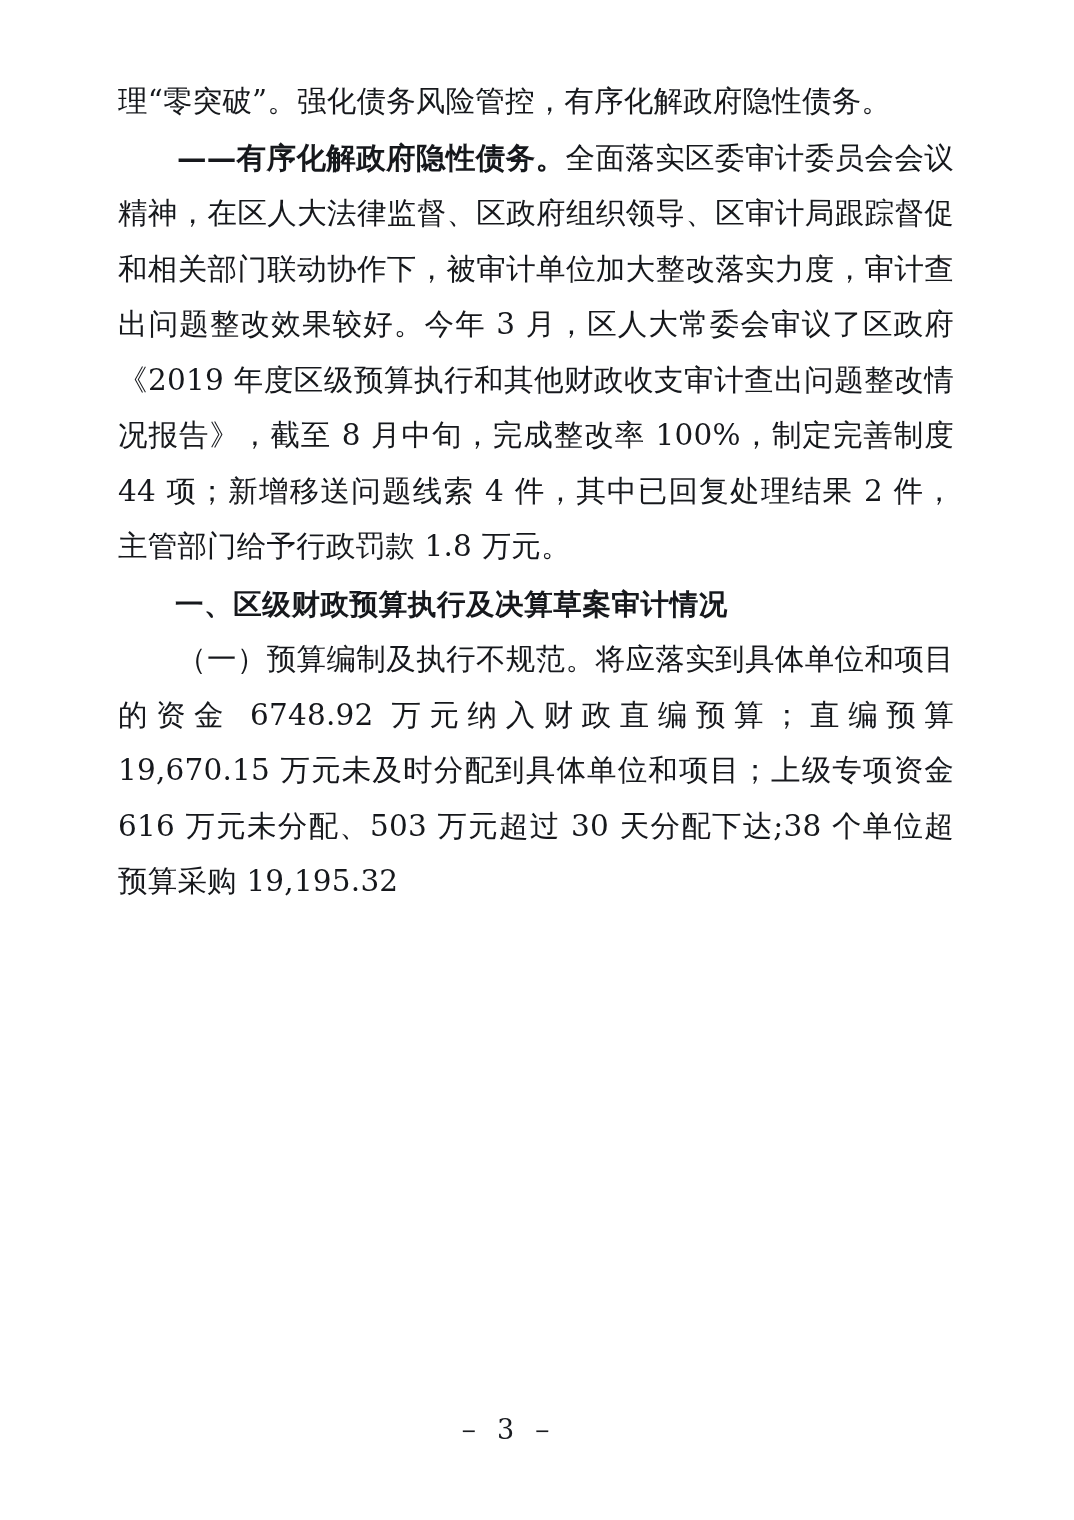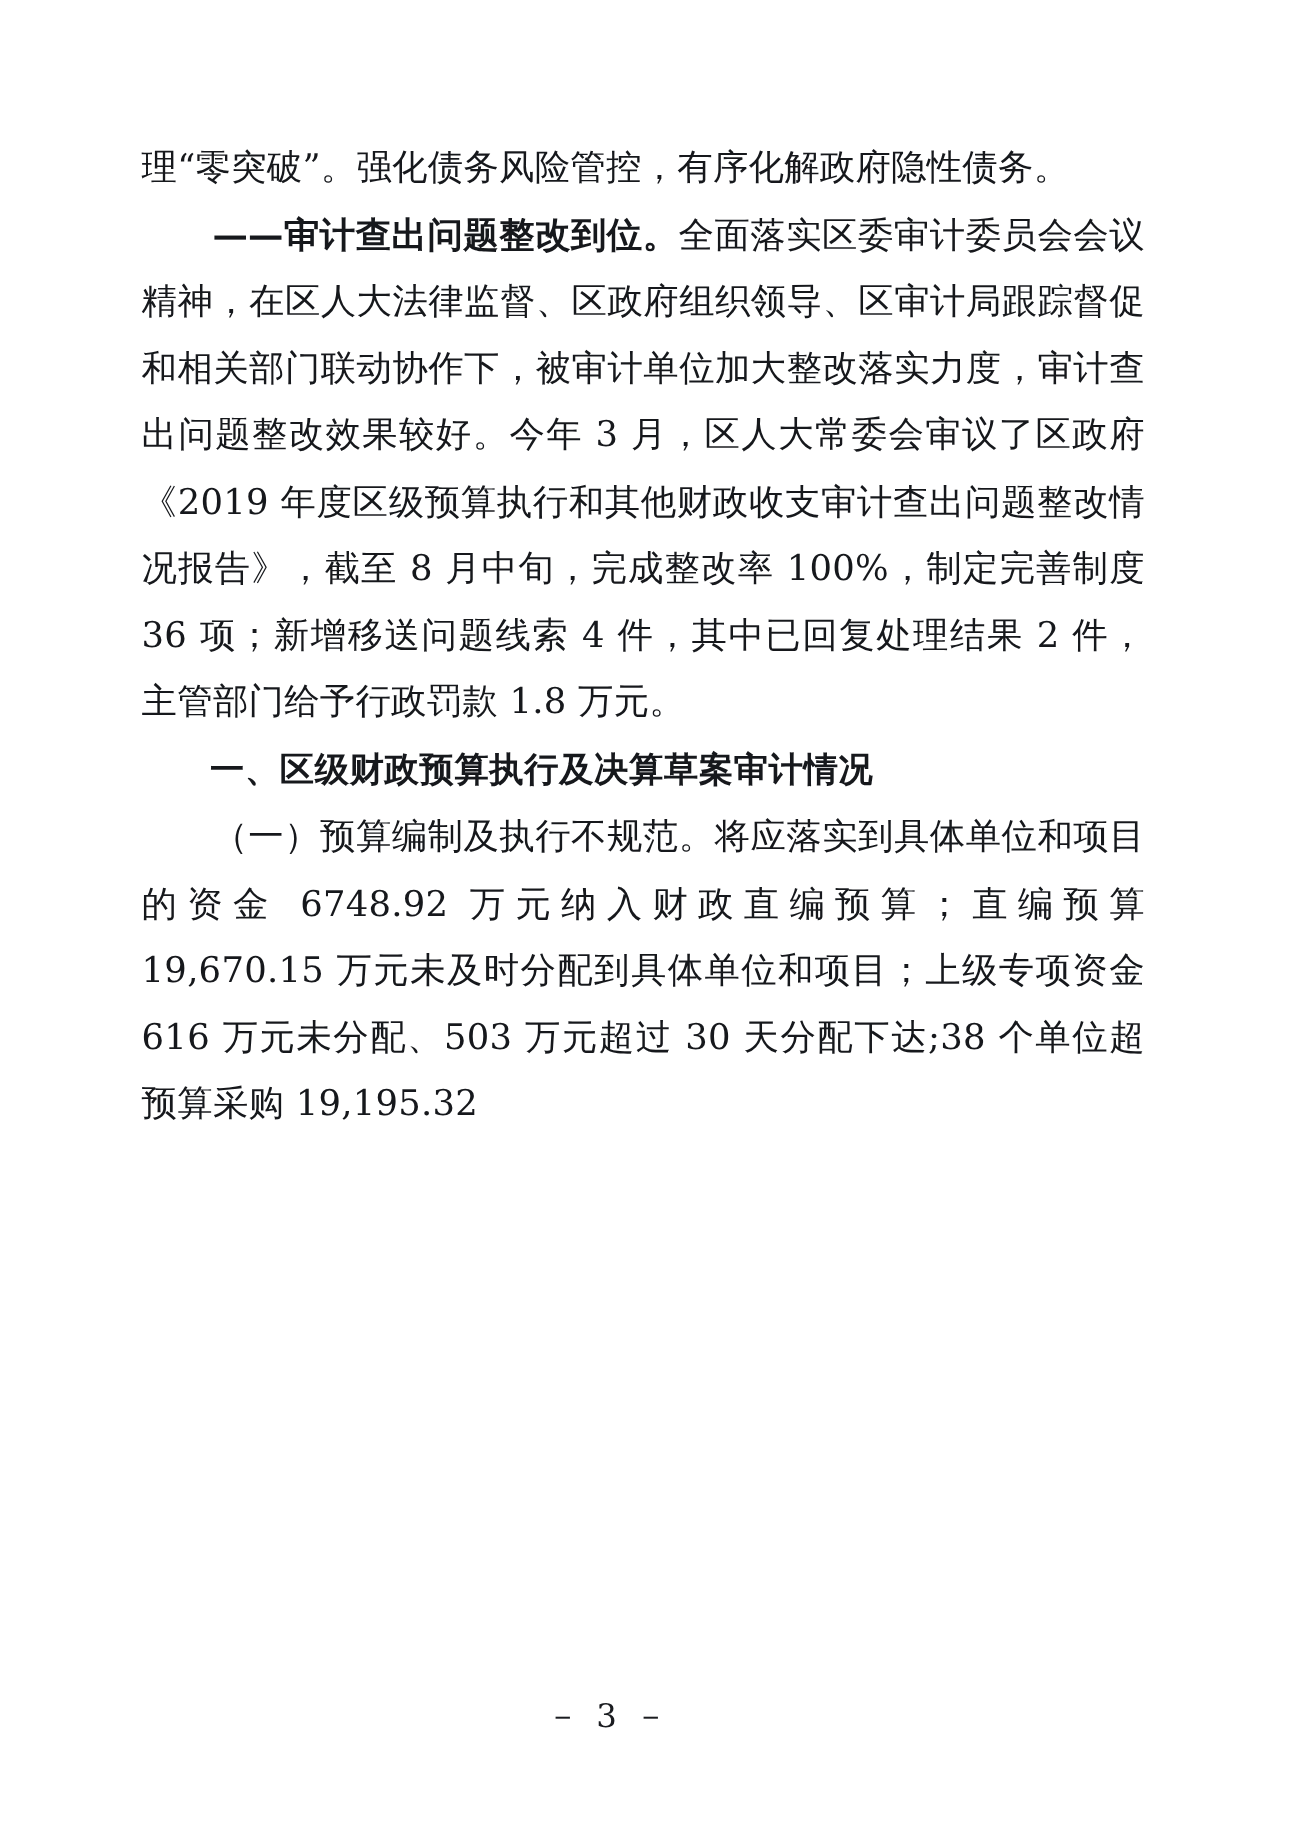--- a/index.html
+++ b/index.html
@@ -15,21 +15,21 @@
     color: #16181c;
     overflow: hidden;
   }
   .page {
     position: absolute;
     top: 0;
     left: 0;
     width: 1074px;
     height: 1520px;
     box-sizing: border-box;
-    padding: 112px 120px 0 118px;
+    padding: 74px 120px 0 118px;
   }
   .doc-body {
     font-size: 29.5px;
     line-height: 55.5px;
     text-align: justify;
     text-justify: inter-ideograph;
     letter-spacing: 0.2px;
   }
   p {
     margin: 0;
@@ -67,21 +67,21 @@
   }
 </style>
 </head>
 <body>
 
 <div class="page">
   <div class="doc-body">
 
     <p class="para no-indent">理“零突破”。强化债务风险管控，有序化解政府隐性债务。</p>
 
-    <p class="para"><span class="dash-lead">——审计查出问题整改到位。</span><span>全面落实区委审计委员会会议精神，在区人大法律监督、区政府组织领导、区审计局跟踪督促和相关部门联动协作下，被审计单位加大整改落实力度，审计查出问题整改效果较好。今年 3 月，区人大常委会审议了区政府《2019 年度区级预算执行和其他财政收支审计查出问题整改情况报告》，截至 8 月中旬，完成整改率 100%，制定完善制度 36 项；新增移送问题线索 4 件，其中已回复处理结果 2 件，主管部门给予行政罚款 1.8 万元。</span></p>
+    <p class="para"><span class="dash-lead">——有序化解政府隐性债务。</span><span>全面落实区委审计委员会会议精神，在区人大法律监督、区政府组织领导、区审计局跟踪督促和相关部门联动协作下，被审计单位加大整改落实力度，审计查出问题整改效果较好。今年 3 月，区人大常委会审议了区政府《2019 年度区级预算执行和其他财政收支审计查出问题整改情况报告》，截至 8 月中旬，完成整改率 100%，制定完善制度 44 项；新增移送问题线索 4 件，其中已回复处理结果 2 件，主管部门给予行政罚款 1.8 万元。</span></p>
 
     <p class="heading">一、区级财政预算执行及决算草案审计情况</p>
 
 
     <p class="para">（一）预算编制及执行不规范。将应落实到具体单位和项目的资金 6748.92 万元纳入财政直编预算；直编预算 19,670.15 万元未及时分配到具体单位和项目；上级专项资金 616 万元未分配、503 万元超过 30 天分配下达;38 个单位超预算采购 19,195.32</p>
 
   </div>
 
   <div class="footer">
     <span class="page-num">－ 3 －</span>

